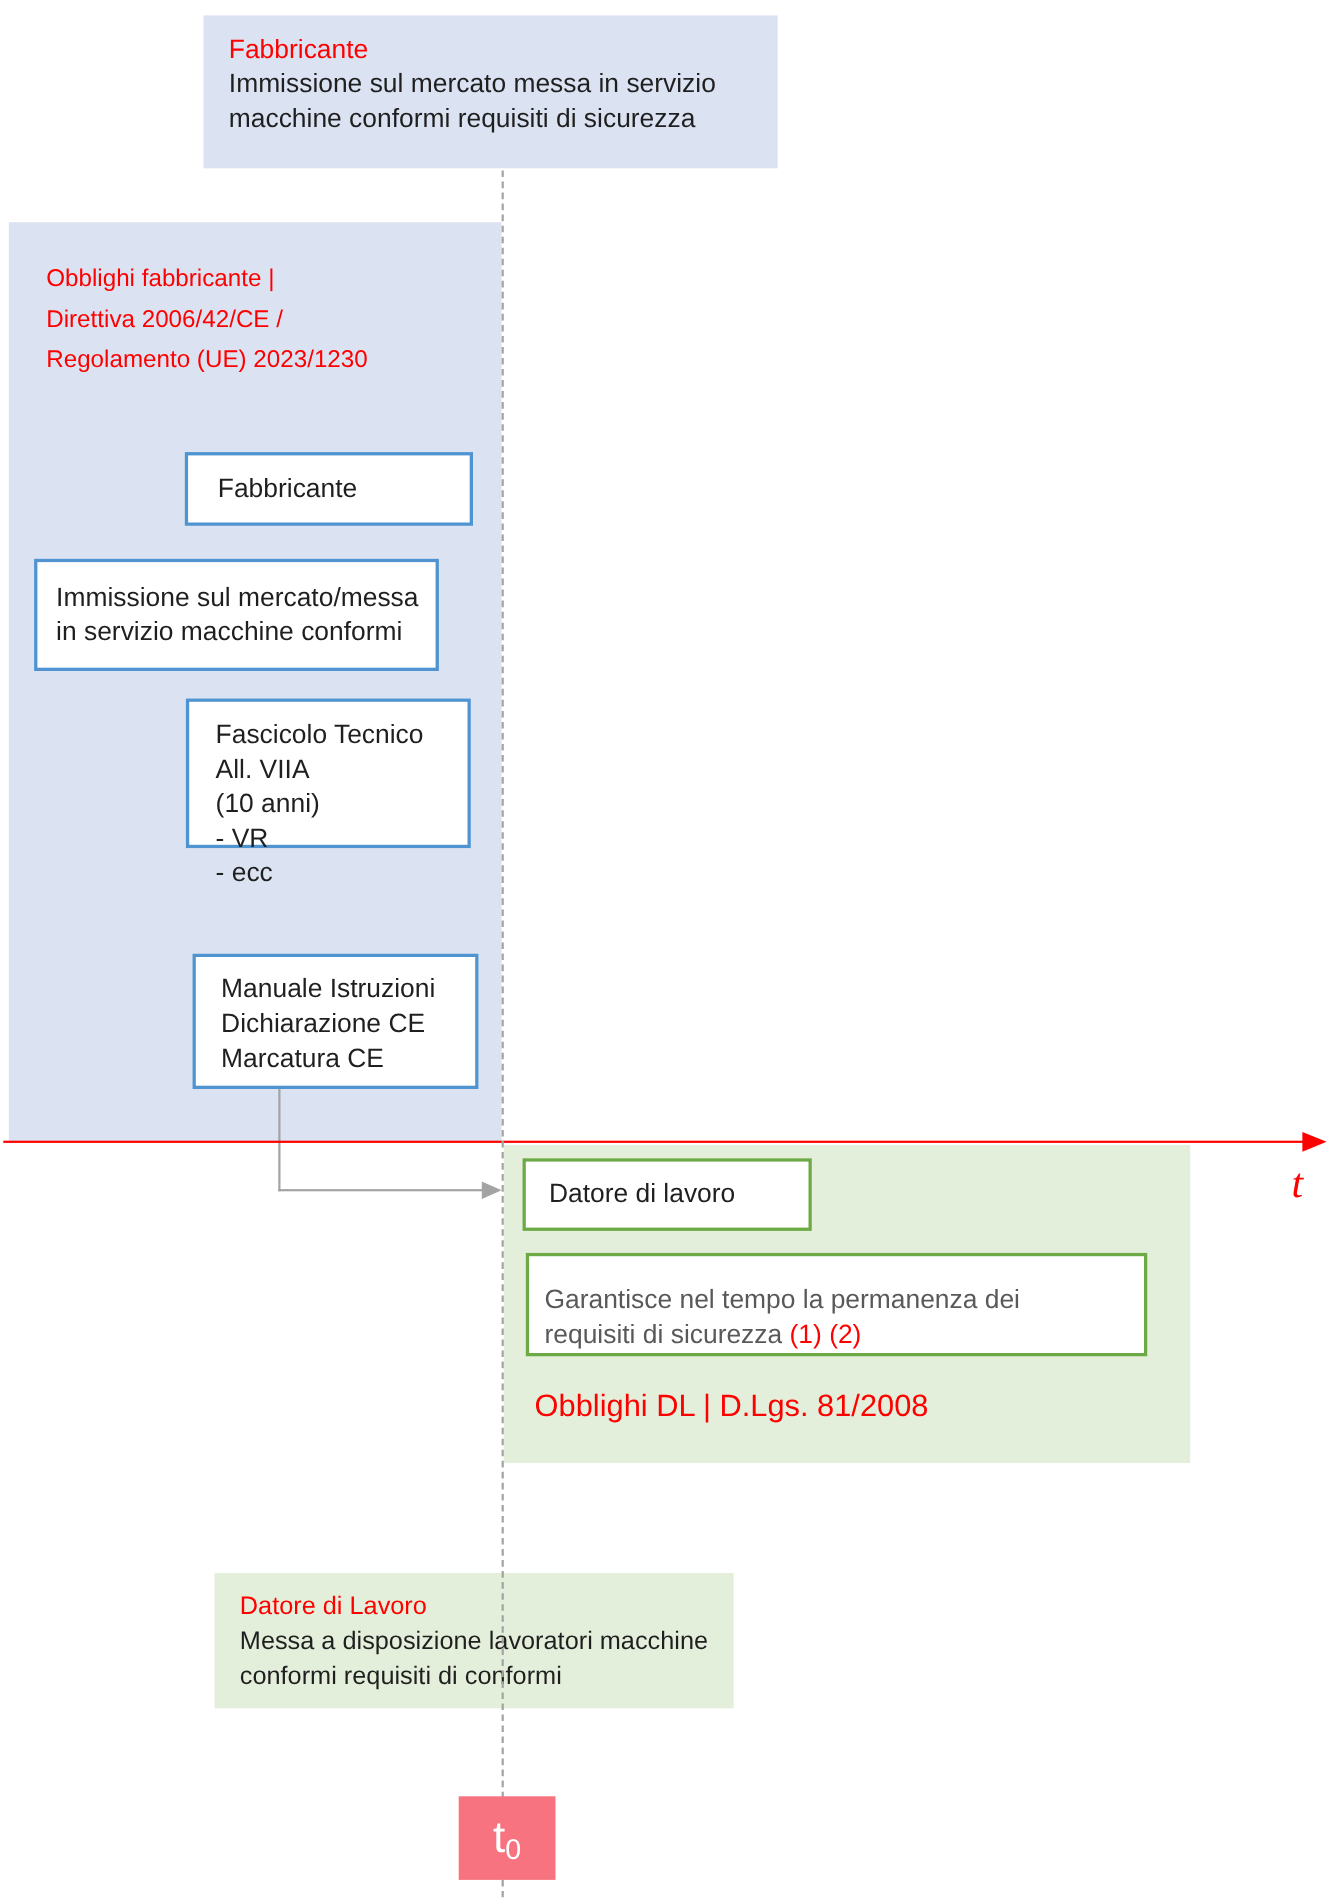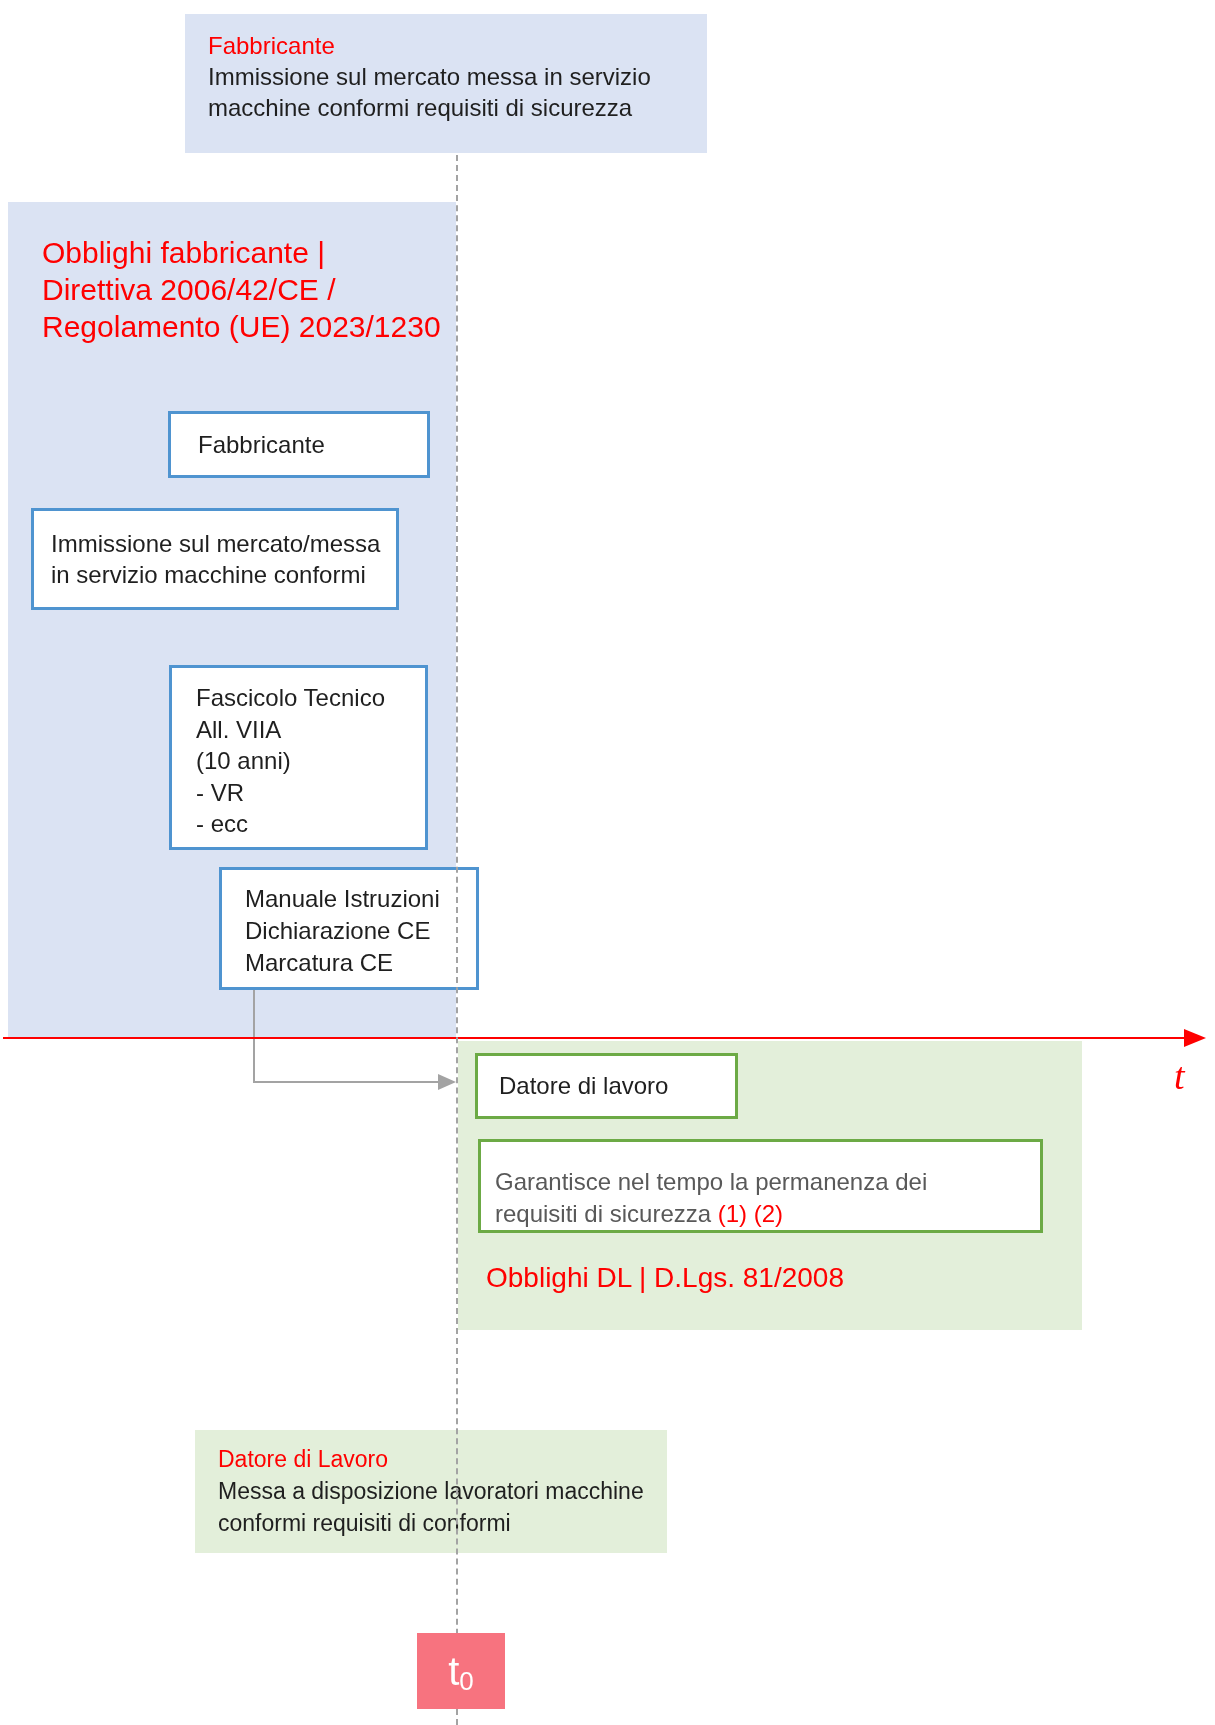--- a/index.html
+++ b/index.html
@@ -23,27 +23,27 @@
   
   .top-note{left:185px;top:14px;width:522px;height:139px;background:var(--panel-blue-bg);
     padding:16px 0 0 23px;font-size:24px;line-height:31px;color:var(--text-dark);z-index:1;}
   .red-text{color:var(--accent-red);}
 
   
   .v-dash{left:456px;top:155px;width:0;height:1570px;border-left:2px dashed var(--connector-gray);z-index:5;}
 
   
   .mfr-panel{left:8px;top:202px;width:448px;height:836px;background:var(--panel-blue-bg);z-index:1;}
-  .mfr-heading{left:42px;top:234px;font-size:30px;line-height:37px;color:var(--accent-red);z-index:2;}
+  .mfr-heading{left:42px;top:234px;font-size:22px;line-height:37px;color:var(--accent-red);z-index:2;}
   .blue-box{background:#fff;border:3px solid var(--box-border-blue);color:var(--text-dark);
     font-size:24px;line-height:31px;z-index:2;}
   .box-fabbricante{left:168px;top:411px;width:262px;height:67px;display:flex;align-items:center;padding-left:27px;}
   .box-immissione{left:31px;top:508px;width:368px;height:102px;display:flex;align-items:center;padding-left:17px;}
-  .box-fascicolo{left:169px;top:635px;width:259px;height:185px;padding:14px 0 16px 24px;line-height:31.5px;margin-top:30px;}
-  .box-manuale{left:175px;top:867px;width:260px;height:123px;padding:13px 0 0 23px;line-height:32px;margin-left:44px;}
+  .box-fascicolo{left:169px;top:635px;width:259px;height:136px;padding:14px 0 16px 24px;line-height:31.5px;}
+  .box-manuale{left:175px;top:867px;width:260px;height:123px;padding:13px 0 0 23px;line-height:32px;}
 
   
   .conn-v{left:253px;top:990px;width:2px;height:93px;background:var(--connector-gray);z-index:3;}
   .conn-h{left:253px;top:1081px;width:187px;height:2px;background:var(--connector-gray);z-index:3;}
   .conn-arrow{left:438px;top:1074px;width:0;height:0;border-top:8px solid transparent;
     border-bottom:8px solid transparent;border-left:18px solid var(--connector-gray);z-index:3;}
 
   
   .timeline-line{left:3px;top:1037px;width:1184px;height:2px;background:var(--timeline-red);z-index:4;}
   .timeline-arrow{left:1184px;top:1029px;width:0;height:0;border-top:9px solid transparent;

